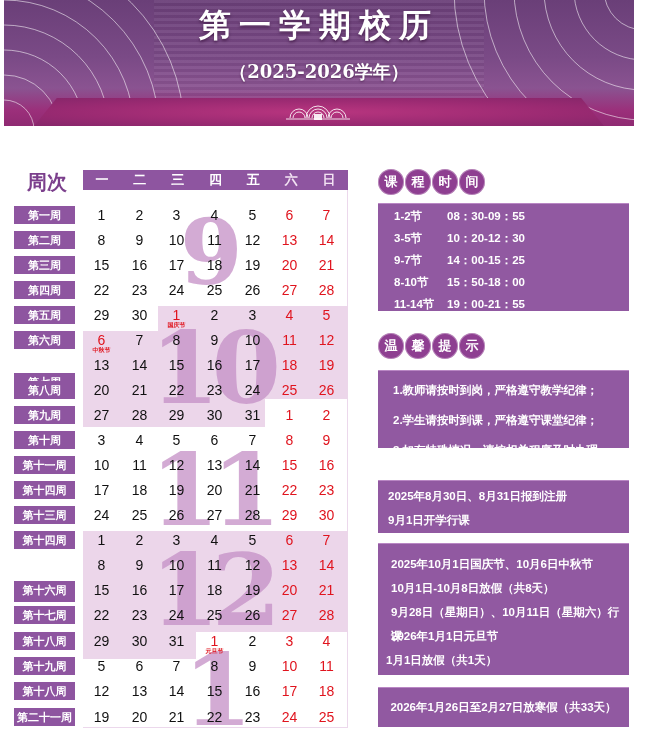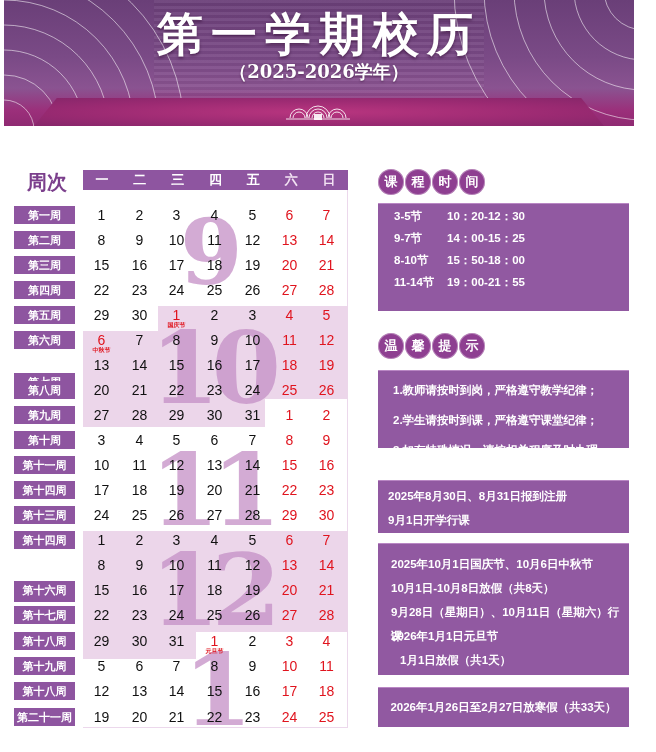--- a/index.html
+++ b/index.html
@@ -18,21 +18,21 @@
     background: repeating-linear-gradient(180deg, rgba(255,255,255,0.06) 0 3px, rgba(0,0,0,0.04) 3px 6px);
   }
   .banner .flowerbed {
     position: absolute; left: 30px; top: 98px; width: 570px; height: 28px;
     background: radial-gradient(ellipse at center, #b8357f 0%, #9b2a72 60%, #86266a 100%);
     clip-path: polygon(4% 0, 96% 0, 100% 100%, 0 100%);
   }
   .banner .title {
     position: absolute; left: 0; right: 0; top: 4px; text-align: center;
     color: #ffffff; font-family: "DejaVu Serif", serif; font-weight: bold;
-    font-size: 46px; letter-spacing: 8px; text-shadow: 0 2px 3px rgba(40,0,40,0.5);
+    font-size: 32px; letter-spacing: 8px; text-shadow: 0 2px 3px rgba(40,0,40,0.5);
   }
   .banner .subtitle {
     position: absolute; left: 0; right: 0; top: 60px; text-align: center;
     color: #ffffff; font-family: "DejaVu Serif", serif; font-weight: bold; font-size: 18px;
     text-shadow: 0 1px 2px rgba(40,0,40,0.5);
   }
   .banner .emblem { position: absolute; left: 282px; top: 92px; width: 64px; height: 30px; }
 
   
   .cal-header-label {
@@ -332,20 +332,24 @@
   </div>
 
 <div class="pill-row" style="top:169px;">
   <div class="pill">课</div>
   <div class="pill">程</div>
   <div class="pill">时</div>
   <div class="pill">间</div>
 </div>
 <div class="box" style="top:203px; height:108px; padding-top:1px;">
   <div class="sched-row">
+    <span class="p">1-2节</span>
+    <span class="t">08：30-09：55</span>
+  </div>
+  <div class="sched-row">
     <span class="p">3-5节</span>
     <span class="t">10：20-12：30</span>
   </div>
   <div class="sched-row">
     <span class="p">9-7节</span>
     <span class="t">14：00-15：25</span>
   </div>
   <div class="sched-row">
     <span class="p">8-10节</span>
     <span class="t">15：50-18：00</span>
@@ -371,18 +375,18 @@
 <div class="box" style="top:480px; height:53px; padding-top:3px;">
   <div class="note-line" style="padding-left:10px;">2025年8月30日、8月31日报到注册</div>
   <div class="note-line" style="padding-left:10px;">9月1日开学行课</div>
 </div>
 
 <div class="box" style="top:543px; height:132px; padding-top:8px;">
   <div class="note-line" style="padding-left:13px;">2025年10月1日国庆节、10月6日中秋节</div>
   <div class="note-line" style="padding-left:13px;">10月1日-10月8日放假（共8天）</div>
   <div class="note-line" style="padding-left:13px;">9月28日（星期日）、10月11日（星期六）行课</div>
   <div class="note-line gap" style="padding-left:13px;">2026年1月1日元旦节</div>
-  <div class="note-line" style="padding-left:22px;">1月1日放假（共1天）</div>
+  <div class="note-line" style="padding-left:8px;">1月1日放假（共1天）</div>
 </div>
 
 <div class="box" style="top:687px; height:40px;">
   <div class="center-line">2026年1月26日至2月27日放寒假（共33天）</div>
 </div>
 
 </body></html>

